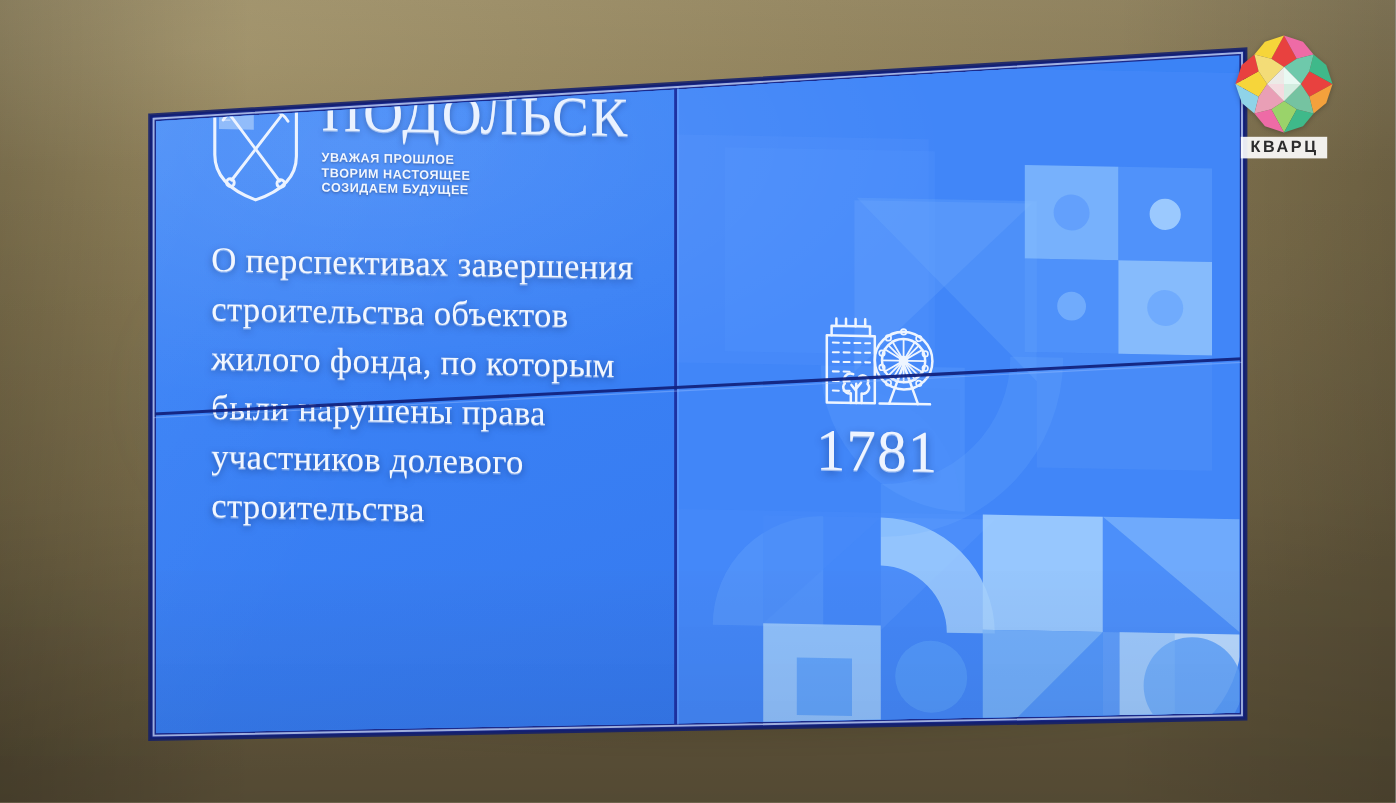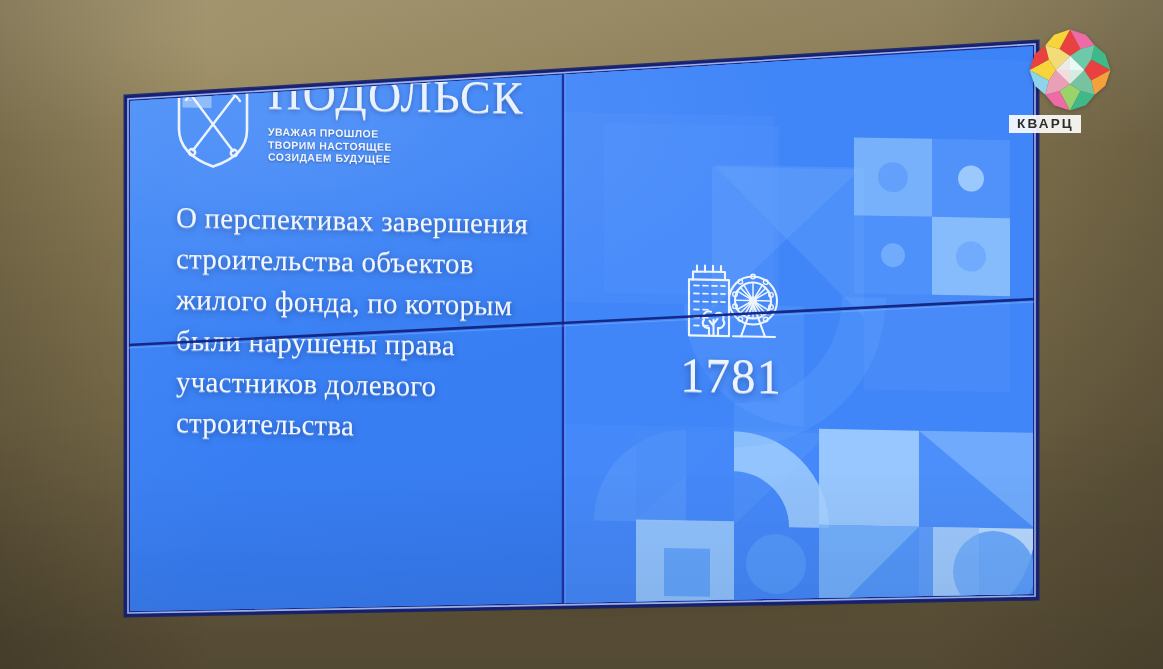--- a/index.html
+++ b/index.html
@@ -131,20 +131,21 @@
     background:
       linear-gradient(118deg, rgba(255,255,255,.13) 0%, rgba(255,255,255,.03) 16%, rgba(255,255,255,0) 34%),
       radial-gradient(70% 55% at 26% 18%, rgba(255,255,255,.10) 0%, rgba(255,255,255,0) 60%),
       linear-gradient(180deg, rgba(255,255,255,0) 70%, rgba(0,0,20,.07) 100%);
     clip-path:polygon(130px 101px, 1033px 46px, 1033px 594px, 130px 611px);
   }
 
   
   #watermark{
     position:absolute;left:1009px;top:26px;width:122px;height:112px;
+    text-align:center;
   }
   #wm-crystal{width:90px;height:88px;display:block;margin:0 auto;
     filter:drop-shadow(0 1px 2px rgba(0,0,0,.25));}
   #wm-label{
     margin:-4px auto 0;display:inline-block;
     background:rgba(255,255,255,.90);
     color:#2c2c2c;font-size:13.5px;font-weight:700;letter-spacing:2.2px;
     padding:2px 7px 2px 8px;line-height:14px;
     font-family:"Liberation Sans",sans-serif;
   }

